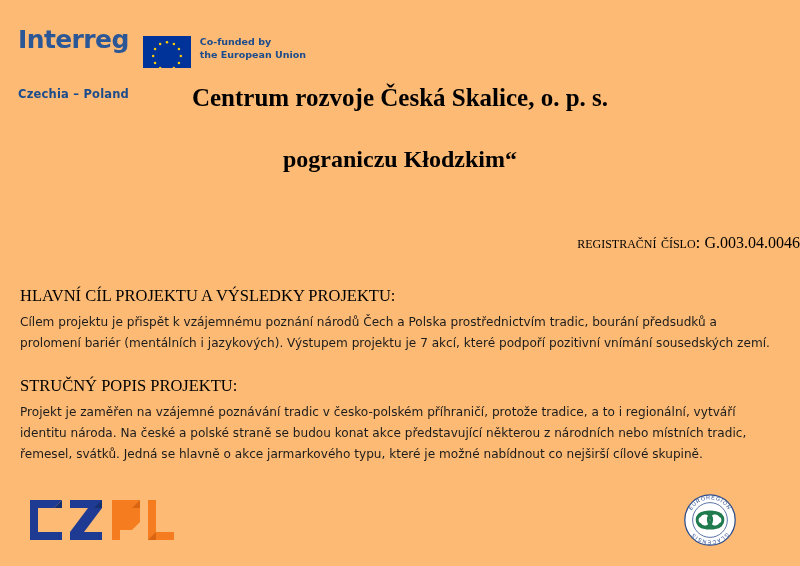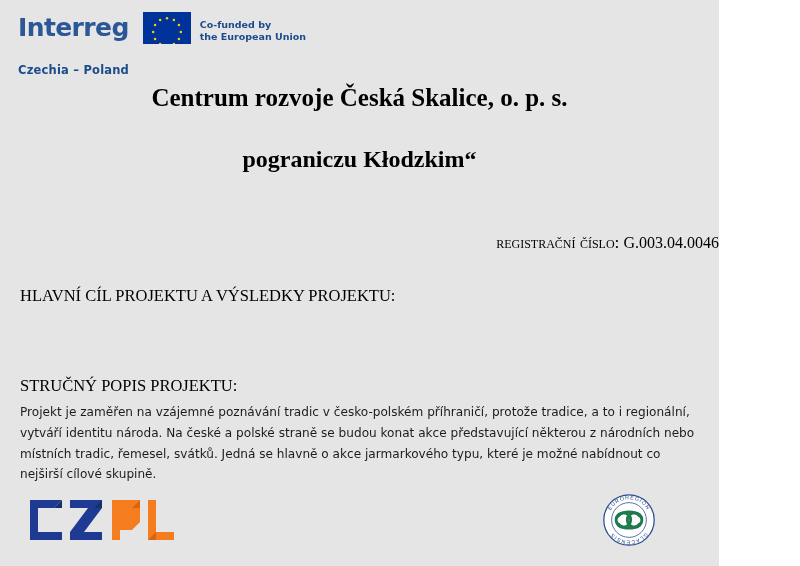--- a/index.html
+++ b/index.html
@@ -9,23 +9,23 @@
   body {
     width: 800px;
     height: 566px;
     background: #ffffff;
     font-family: "Liberation Sans", sans-serif;
     overflow: hidden;
     position: relative;
   }
   .page {
     position: relative;
-    width: 719px;
+    width: 800px;
     height: 566px;
-    background: #e5e5e5;
+    background: #fdba74;
   }
 
   
   .header {
     position: absolute;
     left: 18px;
     top: 12px;
     width: 500px;
   }
   .logo-row {
@@ -37,22 +37,23 @@
     font-family: "DejaVu Sans", sans-serif;
     font-weight: bold;
     font-size: 25px;
     letter-spacing: -0.6px;
     color: #2b5797;
     line-height: 1;
     padding-bottom: 2px;
   }
   .eu-block {
     display: flex;
-    align-items: flex-end;
+    align-items: flex-start;
     gap: 9px;
+    margin-top: 24px;
   }
   .eu-flag {
     width: 48px;
     height: 32px;
     background: #003399;
     position: relative;
     flex: 0 0 auto;
   }
   .eu-flag svg {
     display: block;
@@ -208,20 +209,21 @@
     <div>pograniczu Kłodzkim“</div>
   </div>
 
   <div class="reg-number">
     <span class="reg-label">REGISTRAČNÍ ČÍSLO:</span>
     <span class="reg-value">G.003.04.0046</span>
   </div>
 
   <div class="section section-1">
     <div class="section-heading">HLAVNÍ CÍL PROJEKTU A VÝSLEDKY PROJEKTU:</div>
+    <p class="section-body">Cílem projektu je přispět k vzájemnému poznání národů Čech a Polska prostřednictvím tradic, bourání předsudků a prolomení bariér (mentálních i jazykových). Výstupem projektu je 7 akcí, které podpoří pozitivní vnímání sousedských zemí.</p>
   </div>
 
   <div class="section section-2">
     <div class="section-heading">STRUČNÝ POPIS PROJEKTU:</div>
     <p class="section-body">Projekt je zaměřen na vzájemné poznávání tradic v česko-polském příhraničí, protože tradice, a to i regionální, vytváří identitu národa. Na české a polské straně se budou konat akce představující některou z národních nebo místních tradic, řemesel, svátků. Jedná se hlavně o akce jarmarkového typu, které je možné nabídnout co nejširší cílové skupině.</p>
   </div>
 
   <div class="footer">
 
     <div class="czpl-logo">

